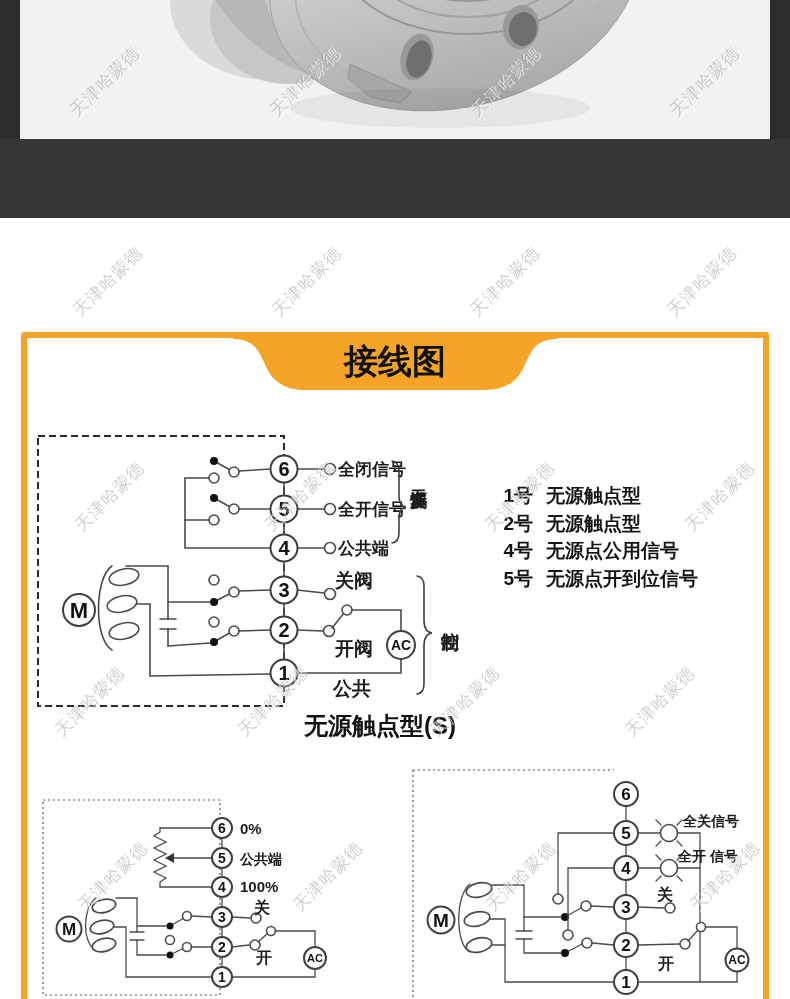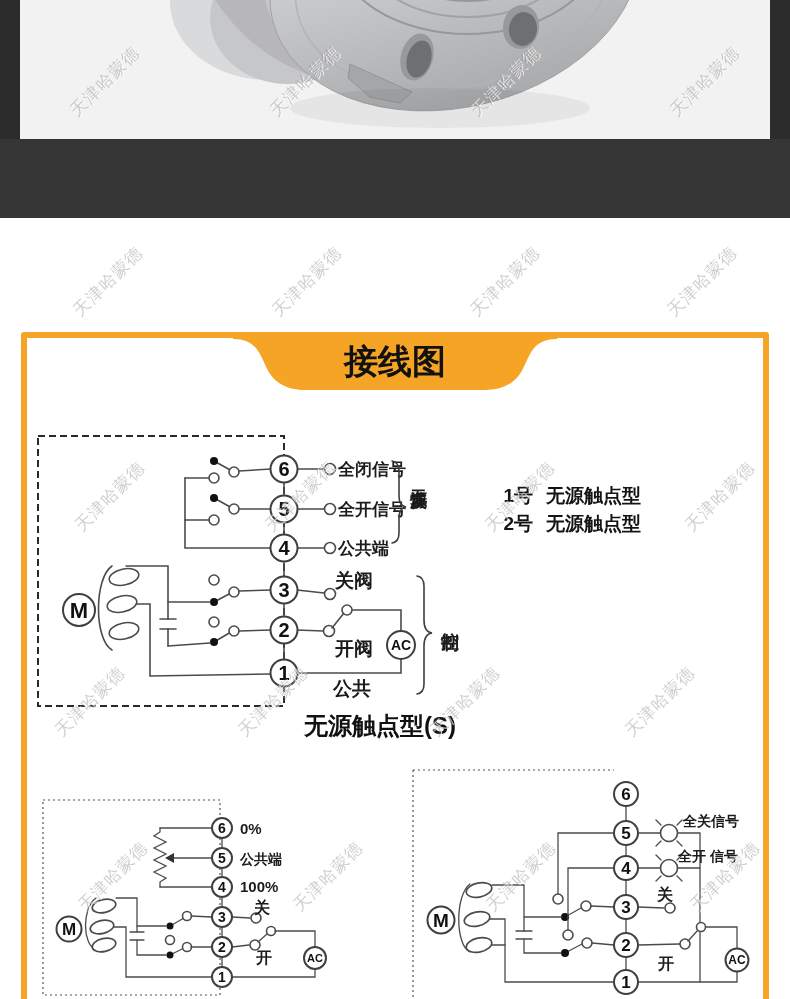--- a/index.html
+++ b/index.html
@@ -179,20 +179,22 @@
     <path class="brace" d="M417 576 Q424 577 424 586 L424 620 Q424 632 432 633 Q424 634 424 646 L424 684 Q424 693 417 694"></path>
   </svg>
 
   <div class="vtext vt-feedback">无源反馈</div>
   <div class="vtext vt-control">控制</div>
   <div class="caption">无源触点型(S)</div>
 
   <div class="legend">
     <div class="legend-row"><span class="legend-num">1号</span><span>无源触点型</span></div>
     <div class="legend-row"><span class="legend-num">2号</span><span>无源触点型</span></div>
+    <div class="legend-row"><span class="legend-num">4号</span><span>无源点公用信号</span></div>
+    <div class="legend-row"><span class="legend-num">5号</span><span>无源点开到位信号</span></div>
   </div>
 
   <svg class="diag" style="left:35px;top:790px;" width="330" height="209" viewBox="35 790 330 209">
     <rect class="dotted" x="43" y="800" width="177" height="195"></rect>
     <line class="wire-thin" x1="222" y1="828" x2="222" y2="977"></line>
 
     <g>
       <line class="wire-thin" x1="160" y1="828" x2="212" y2="828"></line>
       <line class="wire-thin" x1="160" y1="887" x2="212" y2="887"></line>
       <polyline class="wire-thin" points="160,828 160,832 154,836 166,842 154,848 166,854 154,860 166,866 154,872 166,878 160,882 160,887"></polyline>

